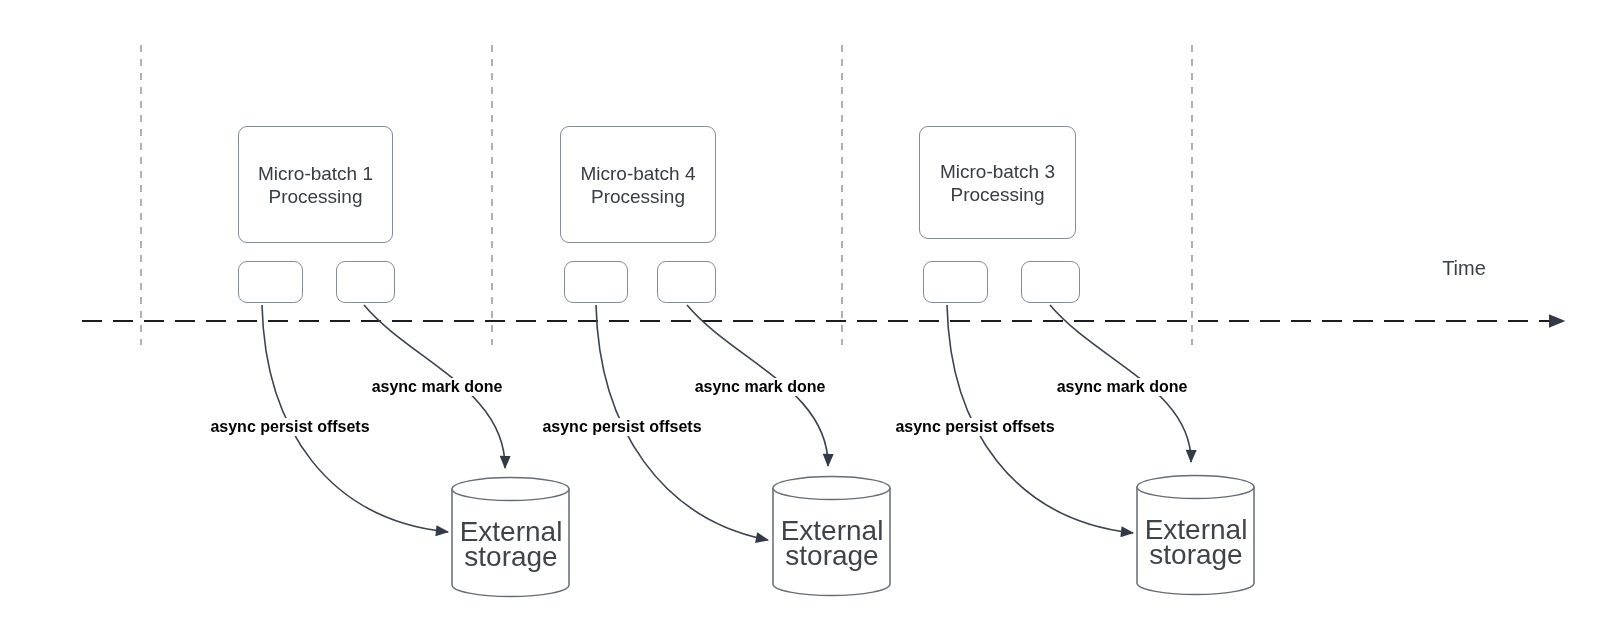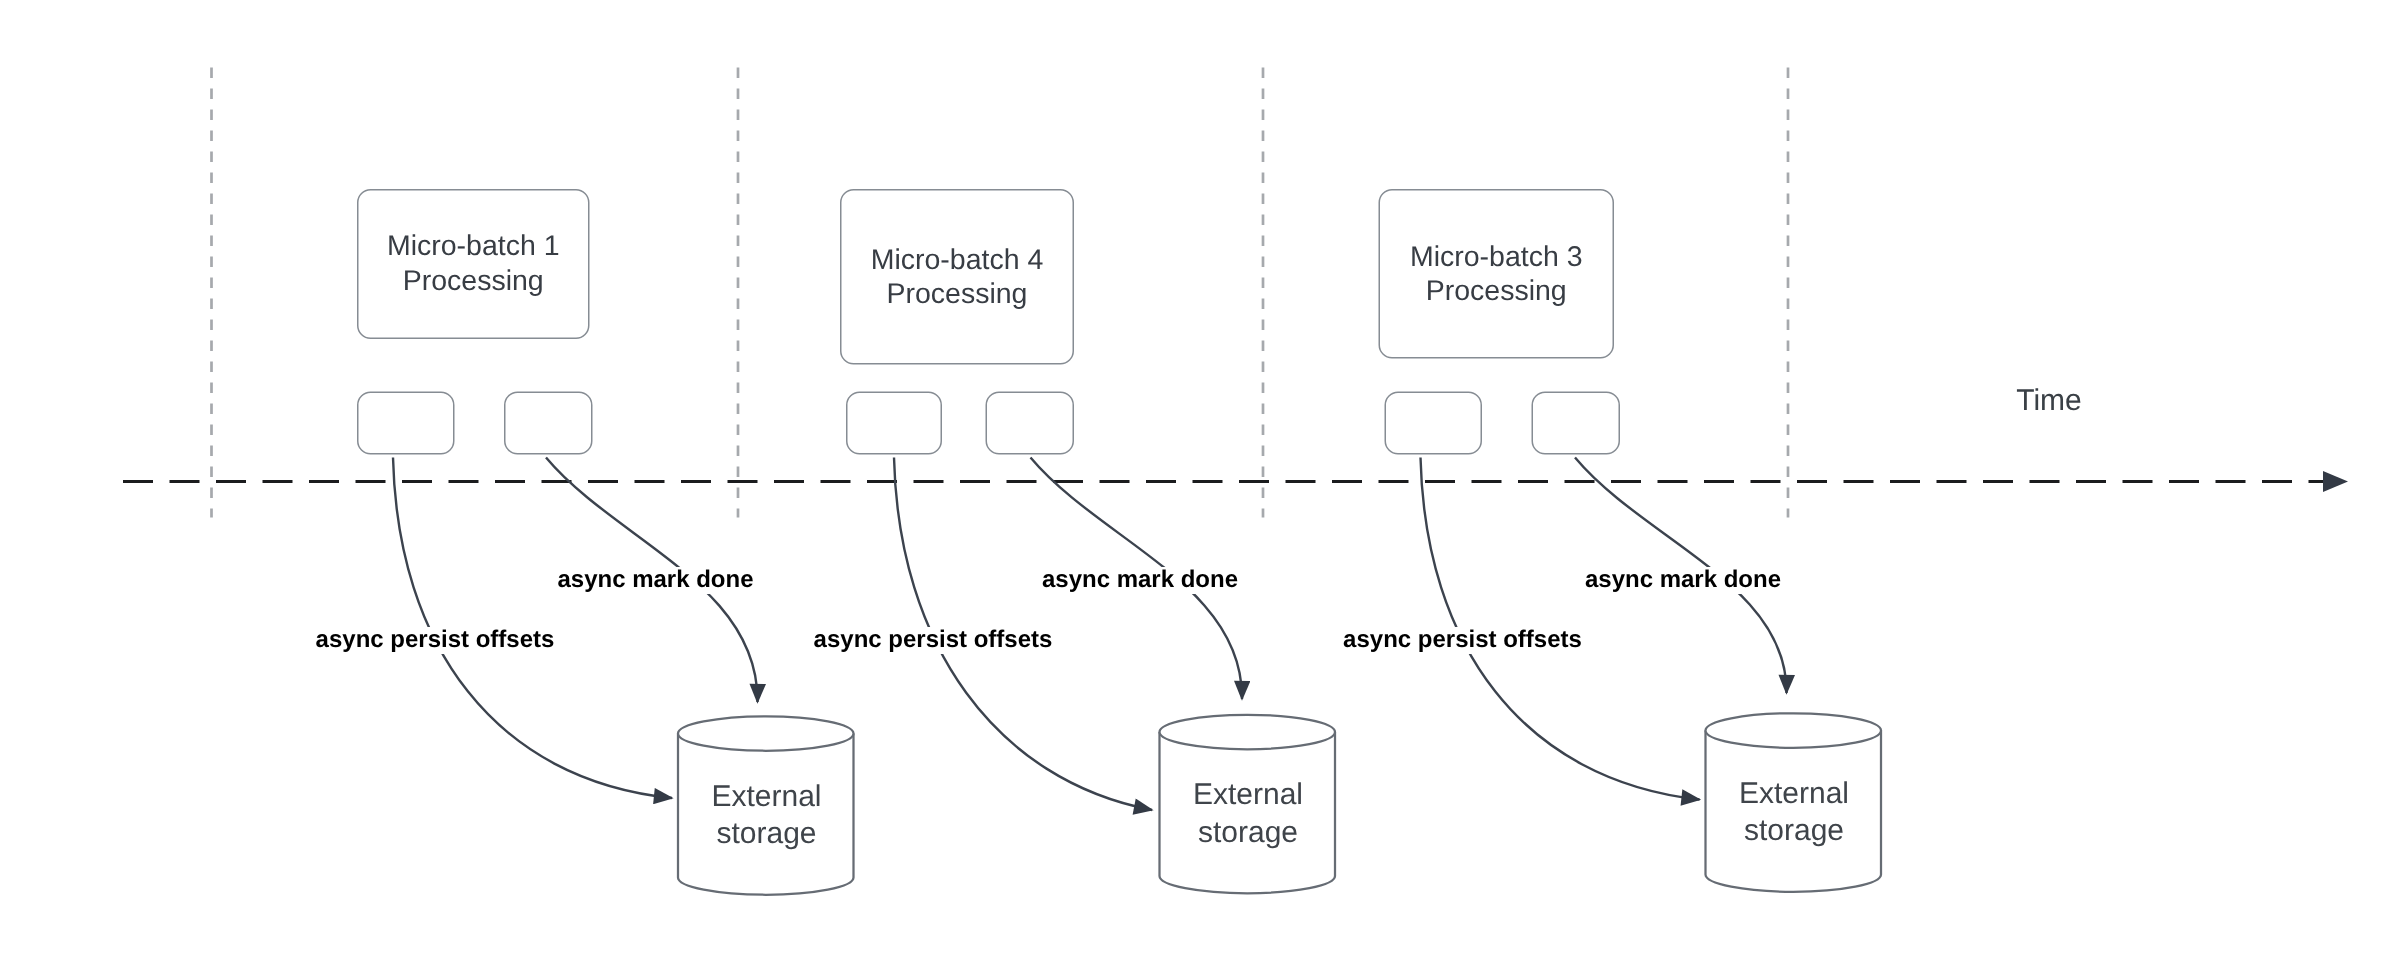--- a/index.html
+++ b/index.html
@@ -16,21 +16,21 @@
     display:flex;align-items:center;justify-content:center;text-align:center;
     font-size:19px;line-height:23px;color:#383d44;white-space:pre-line;
   }
   .flow-label{
     position:absolute;transform:translate(-50%,-50%);
     font-weight:bold;font-size:16px;color:#000000;background:#ffffff;
     padding:0 3px;white-space:nowrap;
   }
   .storage-label{
     position:absolute;transform:translate(-50%,-50%);
-    font-size:20px;line-height:25px;color:#3f444a;text-align:center;white-space:pre-line;
+    font-size:28px;line-height:25px;color:#3f444a;text-align:center;white-space:pre-line;
   }
   .time-label{
     position:absolute;transform:translate(-50%,-50%);
     font-size:20px;color:#3a4046;
   }
 </style>
 </head>
 <body>
 
 <div class="canvas">
@@ -68,23 +68,23 @@
     <g transform="translate(773,476)">
       <path d="M 0,12 L 0,108 A 58.5 11.5 0 0 0 117,108 L 117,12" fill="#ffffff" stroke="#666c74" stroke-width="1.5"></path>
       <ellipse cx="58.5" cy="12" rx="58.5" ry="11.5" fill="#ffffff" stroke="#666c74" stroke-width="1.5"></ellipse>
     </g>
     <g transform="translate(1137,475)">
       <path d="M 0,12 L 0,108 A 58.5 11.5 0 0 0 117,108 L 117,12" fill="#ffffff" stroke="#666c74" stroke-width="1.5"></path>
       <ellipse cx="58.5" cy="12" rx="58.5" ry="11.5" fill="#ffffff" stroke="#666c74" stroke-width="1.5"></ellipse>
     </g>
   </svg>
 
-  <div class="time-label" style="left:1366px;top:268px;">Time</div>
+  <div class="time-label" style="left:1464px;top:268px;">Time</div>
 
-  <div class="node main-box" style="left:238px;top:126px;width:155px;height:100px;">Micro-batch 1
+  <div class="node main-box" style="left:238px;top:126px;width:155px;height:117px;">Micro-batch 1
 Processing</div>
   <div class="node" style="left:238px;top:261px;width:65px;height:42px;"></div>
   <div class="node" style="left:336px;top:261px;width:59px;height:42px;"></div>
   <div class="flow-label" style="left:290px;top:427px;">async persist offsets</div>
   <div class="flow-label" style="left:437px;top:387px;">async mark done</div>
   <div class="storage-label" style="left:511px;top:544px;">External
 storage</div>
 
   <div class="node main-box" style="left:560px;top:126px;width:156px;height:117px;">Micro-batch 4
 Processing</div>

